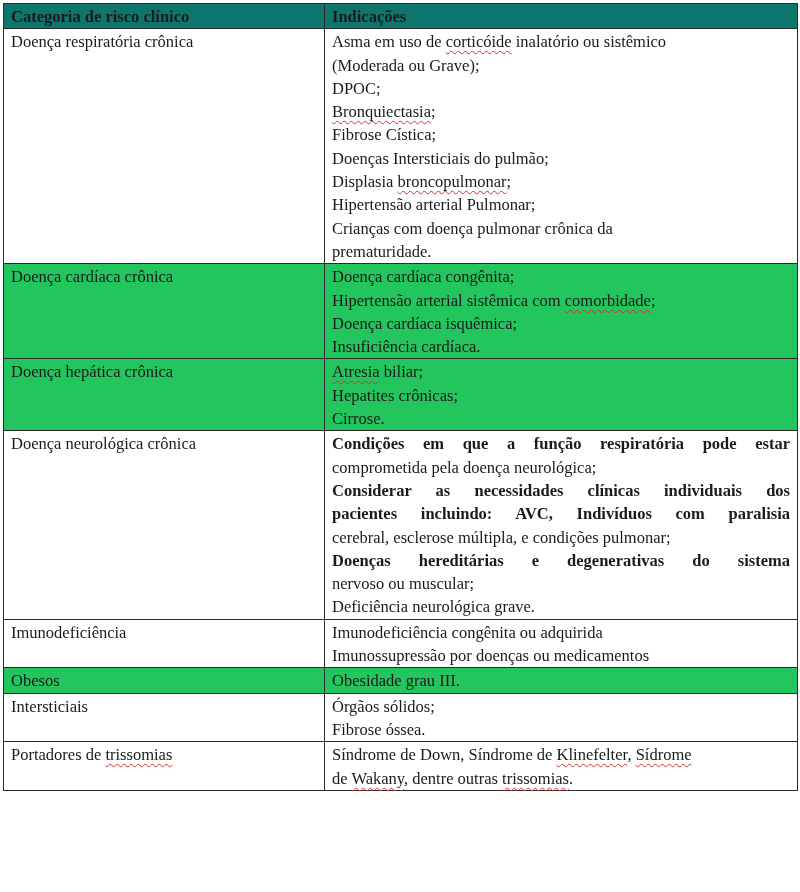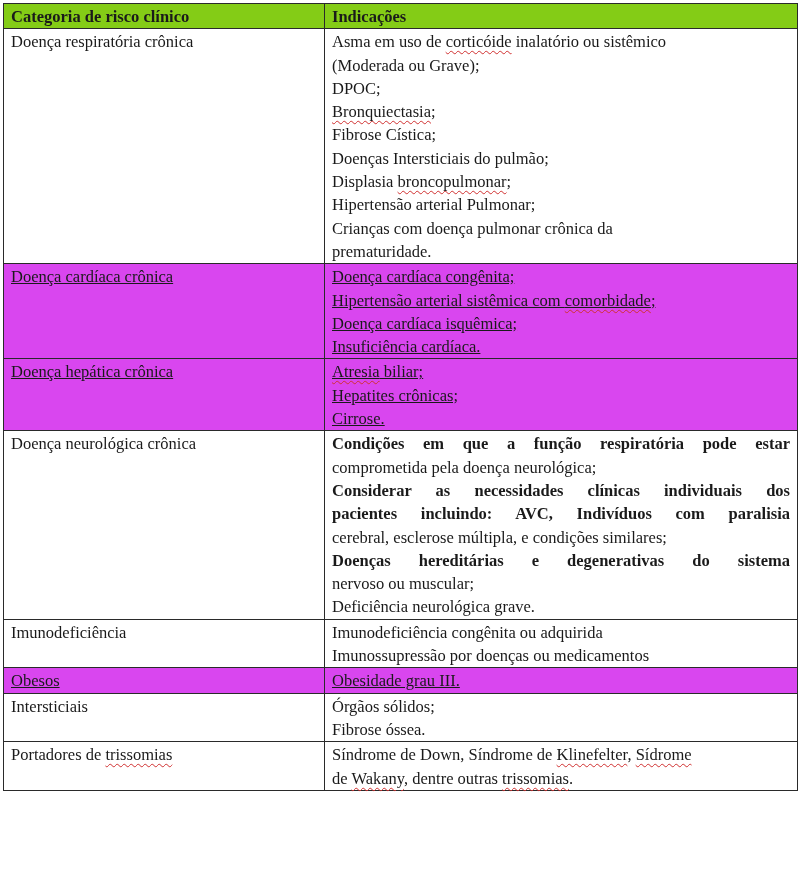--- a/index.html
+++ b/index.html
@@ -15,22 +15,22 @@
     }
     col.c1 { width: 321px; }
     col.c2 { width: 473px; }
     td, th {
       border: 1.5px solid #2a2a2a;
       vertical-align: top;
       text-align: left;
       padding: 1px 7px 0 7px;
       line-height: 23.3px;
     }
-    th { font-weight: bold; background: #84cc16; height: 23px; }
-    tr.shaded td { background: #d946ef; text-decoration: underline; }
+    th { font-weight: bold; background: #0f766e; height: 23px; }
+    tr.shaded td { background: #22c55e; }
     .line { display: block; white-space: nowrap; }
     .just { white-space: normal; text-align: justify; text-align-last: justify; font-weight: bold; }
     .sp { text-decoration: underline wavy #d03030; text-decoration-thickness: 1px; text-underline-offset: 3px; }
   </style>
 </head>
 <body>
 
 <div class="wrap">
   <table>
     <colgroup>
@@ -76,21 +76,21 @@
             <span class="line">Cirrose.</span>
           </td>
         </tr>
         <tr>
           <td>Doença neurológica crônica</td>
           <td>
             <span class="line just">Condições em que a função respiratória pode estar</span>
             <span class="line">comprometida pela doença neurológica;</span>
             <span class="line just">Considerar as necessidades clínicas individuais dos</span>
             <span class="line just">pacientes incluindo: AVC, Indivíduos com paralisia</span>
-            <span class="line">cerebral, esclerose múltipla, e condições similares;</span>
+            <span class="line">cerebral, esclerose múltipla, e condições pulmonar;</span>
             <span class="line just">Doenças hereditárias e degenerativas do sistema</span>
             <span class="line">nervoso ou muscular;</span>
             <span class="line">Deficiência neurológica grave.</span>
           </td>
         </tr>
         <tr>
           <td>Imunodeficiência</td>
           <td>
             <span class="line">Imunodeficiência congênita ou adquirida</span>
             <span class="line">Imunossupressão por doenças ou medicamentos</span>

